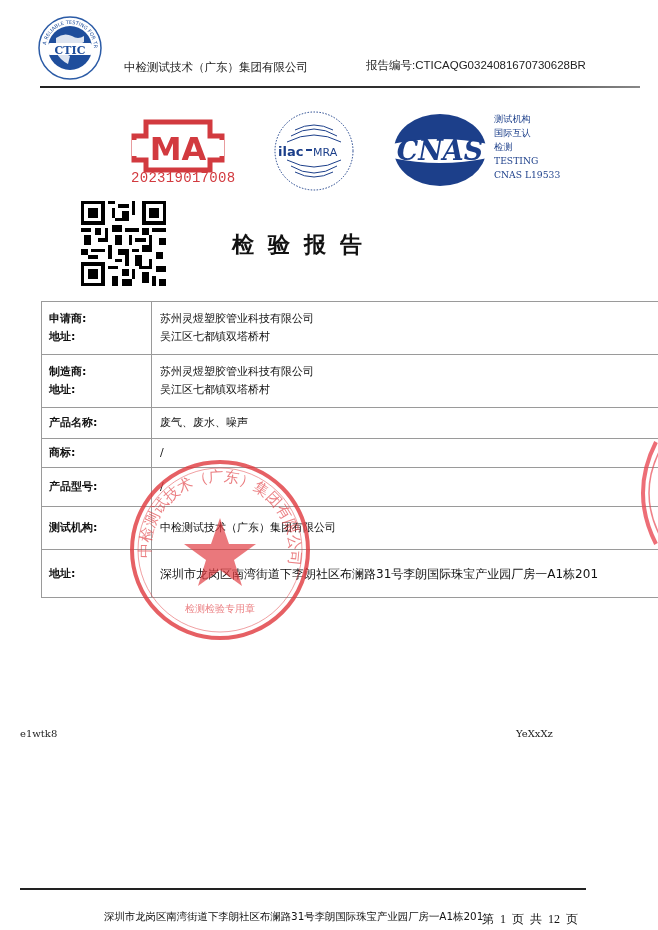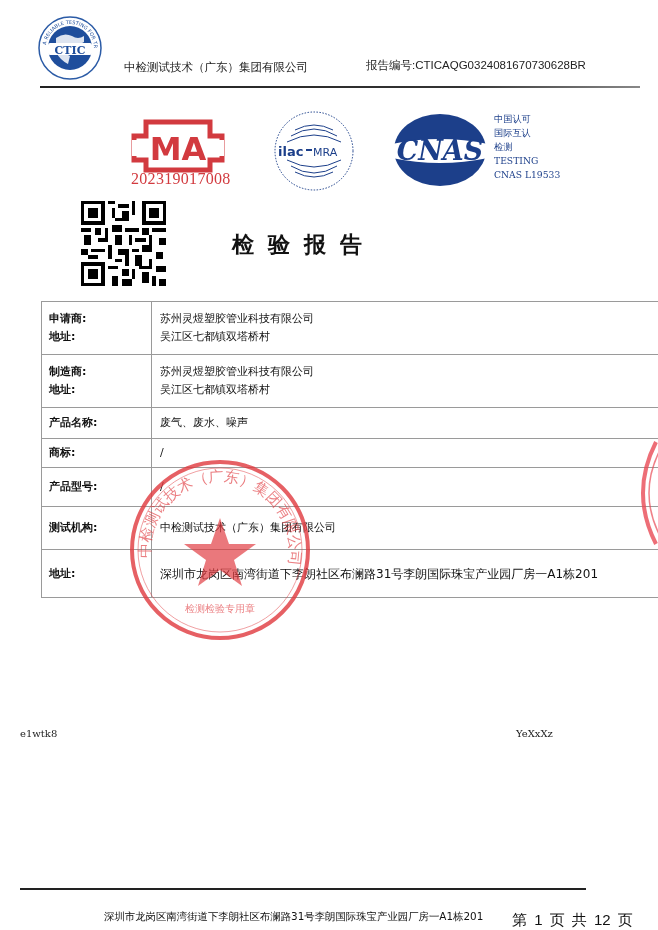--- a/index.html
+++ b/index.html
@@ -7,21 +7,21 @@
   body { position: relative; font-family: "DejaVu Sans", sans-serif; color: #111; }
 
   
   .ctic-logo { position: absolute; left: 38px; top: 16px; width: 64px; height: 64px; }
   .header-company { position: absolute; left: 124px; top: 60px; font-size: 11.5px; color: #222; }
   .header-report { position: absolute; left: 366px; top: 58px; font-family: "Liberation Sans", sans-serif; font-size: 11.5px; color: #222; }
   .header-rule { position: absolute; left: 40px; top: 86px; width: 600px; height: 2px; background: linear-gradient(to right, #222 0%, #333 70%, #888 100%); }
 
   
   .cma-logo { position: absolute; left: 130px; top: 118px; width: 96px; height: 70px; }
-  .cma-number { position: absolute; left: 131px; top: 170px; font-family: Liberation Serif, serif; font-size: 16px; color: #d23a3f; letter-spacing: 0.3px; }
+  .cma-number { position: absolute; left: 131px; top: 170px; font-family: Liberation Mono, monospace; font-size: 14px; color: #d23a3f; letter-spacing: 0.3px; }
   .ilac-logo { position: absolute; left: 273px; top: 110px; width: 82px; height: 82px; }
   .cnas-logo { position: absolute; left: 392px; top: 112px; width: 96px; height: 76px; }
   .cnas-side { position: absolute; left: 494px; top: 112px; font-family: "DejaVu Serif", serif; font-size: 9.2px; color: #1c3f8a; line-height: 14px; }
 
   
   .qr-code { position: absolute; left: 81px; top: 201px; width: 85px; height: 85px; }
   .doc-title { position: absolute; left: 232px; top: 230px; font-size: 22px; letter-spacing: 14px; color: #111; font-weight: bold; }
 
   
   .info-table { position: absolute; left: 41px; top: 289px; width: 631px; border-collapse: collapse; margin-top: 12px; }
@@ -35,21 +35,21 @@
   .seal { position: absolute; left: 128px; top: 458px; width: 184px; height: 184px; pointer-events: none; opacity: 0.8; }
   .seal-edge { position: absolute; left: 626px; top: 438px; width: 32px; height: 110px; pointer-events: none; }
 
   
   .code-left { position: absolute; left: 20px; top: 728px; font-family: "DejaVu Serif", serif; font-size: 10px; color: #222; }
   .code-right { position: absolute; left: 516px; top: 728px; font-family: "DejaVu Serif", serif; font-size: 10px; color: #222; }
 
   
   .footer-rule { position: absolute; left: 20px; top: 888px; width: 566px; height: 2px; background: #222; }
   .footer-address { position: absolute; left: 104px; top: 910px; font-size: 10.4px; color: #111; }
-  .footer-page { position: absolute; left: 512px; top: 911px; font-family: Liberation Sans, sans-serif; font-size: 15px; color: #111; word-spacing: 3px; }
+  .footer-page { position: absolute; left: 482px; top: 911px; font-family: Liberation Serif, serif; font-size: 12px; color: #111; word-spacing: 3px; }
 </style>
 </head>
 <body>
 
 <svg class="ctic-logo" viewBox="0 0 64 64">
   <circle cx="32" cy="32" r="31" fill="#ffffff" stroke="#2b5ba6" stroke-width="1.5"></circle>
   <circle cx="32" cy="32" r="22" fill="#1f4e9c"></circle>
   <path d="M18 22 q8 -6 16 -2 q6 4 12 0 l0 6 q-6 4 -10 2 q-6 -2 -8 4 q-2 6 4 8 l-2 8 q-8 -4 -12 -12z" fill="#ffffff" opacity="0.85"></path>
   <rect x="10" y="27" width="44" height="12" rx="2" fill="#ffffff"></rect>
   <text x="32" y="37.5" text-anchor="middle" font-family="DejaVu Serif, serif" font-size="11" font-weight="bold" fill="#1f4e9c">CTIC</text>
@@ -80,21 +80,21 @@
   <rect x="33" y="39" width="6" height="2" fill="#1c3f8a"></rect>
   <text x="40" y="46" font-family="DejaVu Sans, sans-serif" font-size="11" fill="#1c3f8a">MRA</text>
 </svg>
 
 <svg class="cnas-logo" viewBox="0 0 96 76">
   <ellipse cx="48" cy="38" rx="46" ry="36" fill="#1c3f8a"></ellipse>
   <path d="M0 32 Q48 22 96 32 L96 46 Q48 56 0 46 Z" fill="#ffffff"></path>
   <text x="48" y="48" text-anchor="middle" font-family="DejaVu Serif, serif" font-style="italic" font-weight="bold" font-size="27" fill="#1c3f8a">CNAS</text>
 </svg>
 <div class="cnas-side">
-  <div>中国认可</div>
+  <div>测试机构</div>
   <div>国际互认</div>
   <div>检测</div>
   <div>TESTING</div>
   <div>CNAS  L19533</div>
 </div>
 
 <svg class="qr-code" viewBox="0 0 25 25" shape-rendering="crispEdges">
   <rect width="25" height="25" fill="#fff"></rect>
   <g fill="#000">
     <rect x="0" y="0" width="7" height="7"></rect>

